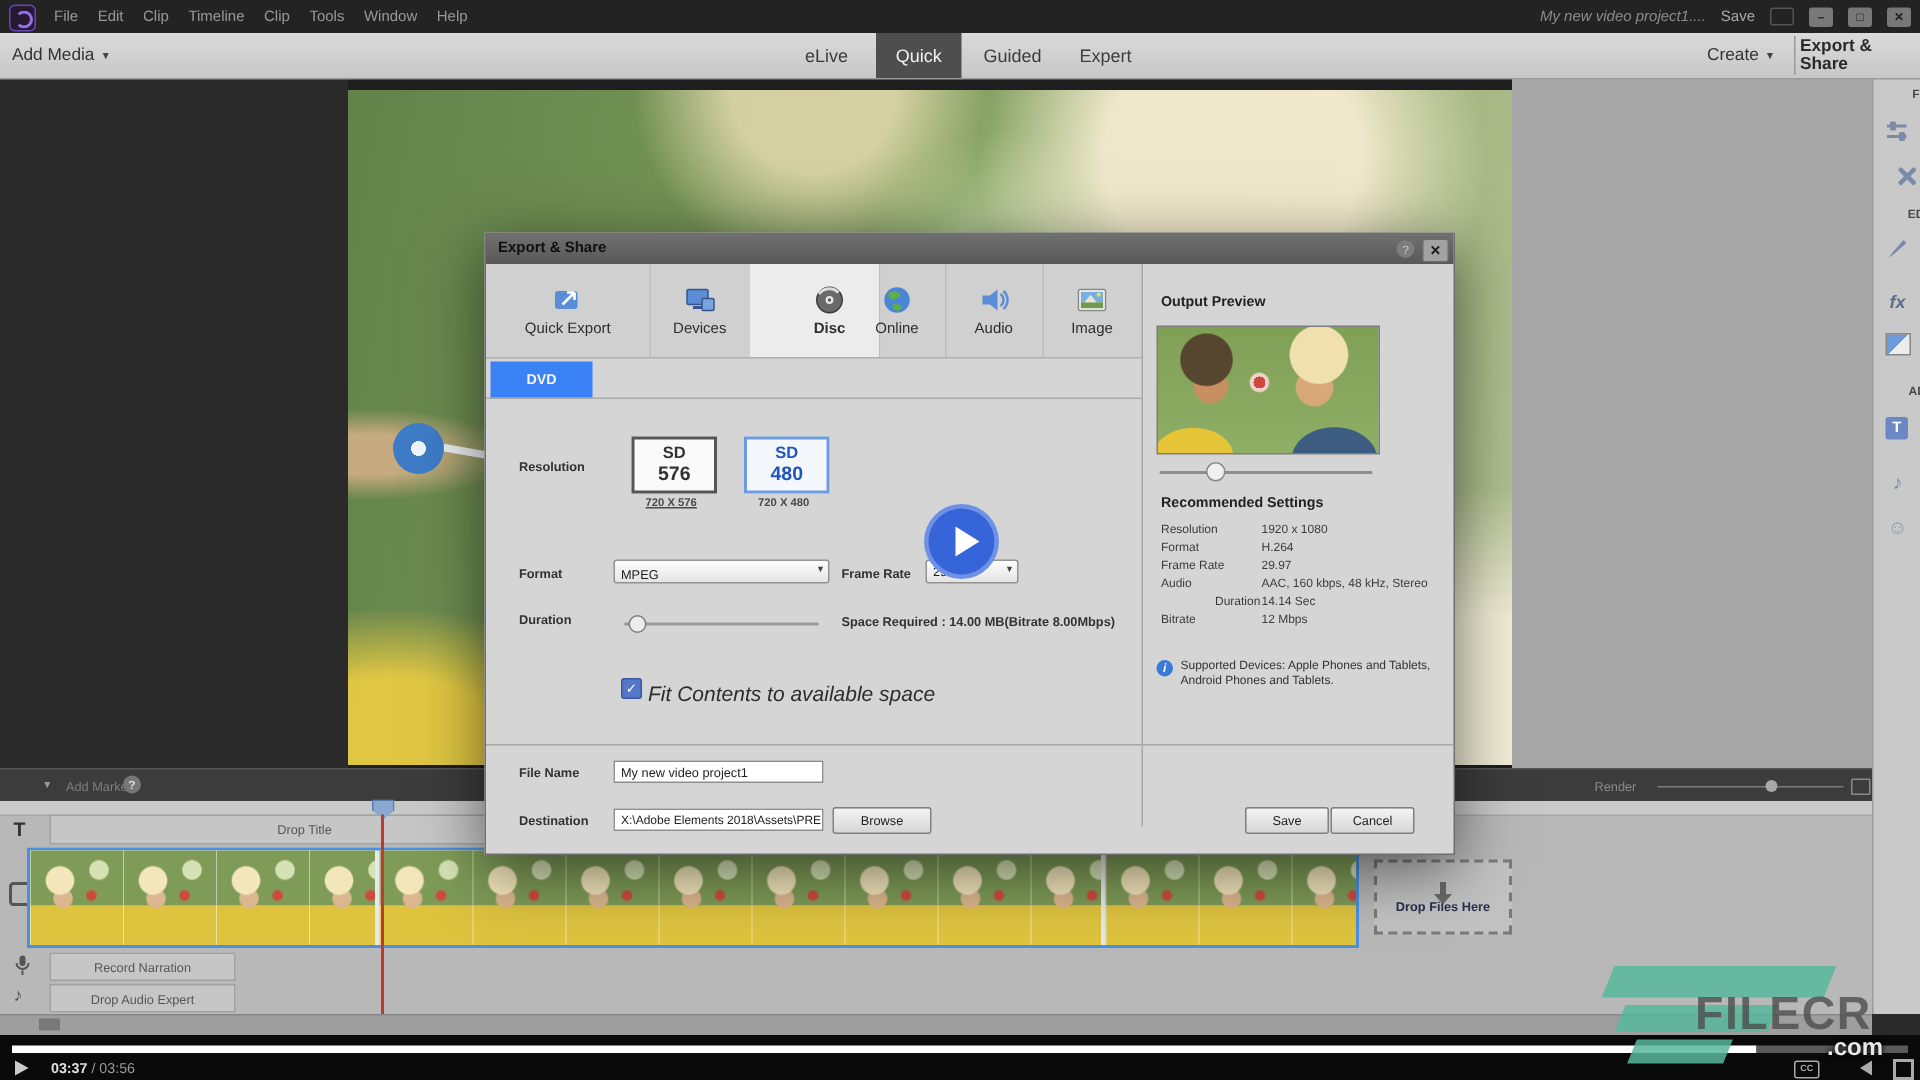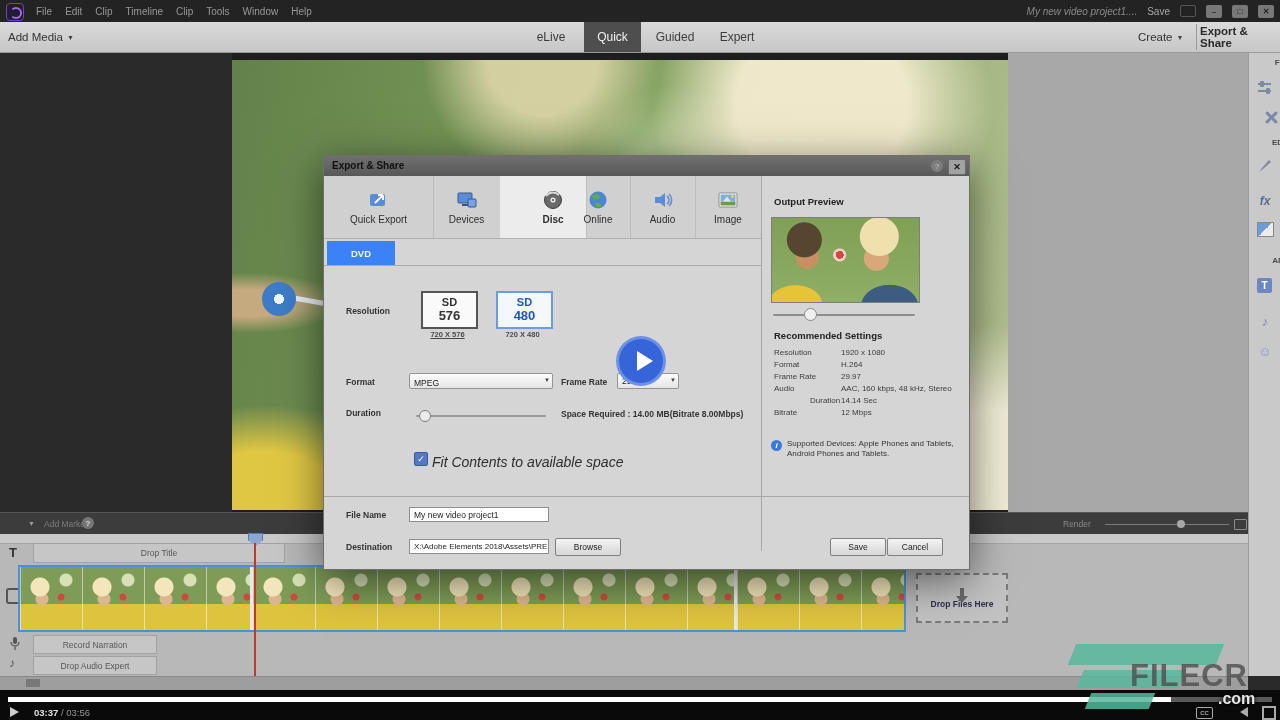--- a/index.html
+++ b/index.html
@@ -65,21 +65,21 @@
            font-weight:bold;display:flex;align-items:center;justify-content:center;}
   .tl-render{left:1063px;top:6px;font-size:8.5px;color:#8a8a8a;}
   .tl-zoomline{left:1105px;top:11px;width:124px;height:1px;background:#7a7a7a;}
   .tl-zoomknob{left:1177px;top:7px;width:8px;height:8px;border-radius:50%;background:#a8a8a8;}
   .tl-zoomic{left:1234px;top:6px;width:11px;height:9px;border:1px solid #8a8a8a;border-radius:1px;}
   .tl-bg{left:0;top:533px;width:1248px;height:143px;background:#b8b8b8;z-index:1;}
   .tl-ruler{left:0;top:533px;width:1248px;height:10px;background:#c9c9c9;border-bottom:1px solid #a6a6a6;z-index:1;}
   .trk-T{left:9px;top:545px;font-size:13px;font-weight:bold;color:#333;z-index:2;}
   .cell{background:#c6c6c6;border:1px solid #a2a2a2;display:flex;align-items:center;justify-content:center;
         font-size:8.5px;color:#565656;z-index:2;}
-  .droptitle{left:33px;top:543px;width:250px;height:18px;}
+  .droptitle{left:33px;top:543px;width:250px;height:18px;padding-left:44px;}
   .vtrk-ic{left:6px;top:588px;width:14px;height:12px;border:2px solid #555;border-radius:3px;z-index:2;}
   .clipwrap{left:18px;top:565px;width:884px;height:63px;border:2px solid #4a90e2;background:#e8e8e8;z-index:2;}
   .clipseg{position:absolute;top:0;height:63px;
     background-image:
       linear-gradient(90deg, rgba(255,255,255,.5) 0 1px, rgba(0,0,0,0) 1px),
       radial-gradient(circle at 20px 20px, #f3e6bb 0 9px, rgba(0,0,0,0) 10px),
       radial-gradient(circle at 22px 32px, #dcb68e 0 6px, rgba(0,0,0,0) 7px),
       radial-gradient(circle at 41px 30px, #cf4a3e 0 3px, rgba(0,0,0,0) 4px),
       radial-gradient(circle at 46px 13px, #d6e2b4 0 6px, rgba(0,0,0,0) 7px),
       linear-gradient(180deg, #7e9b57 0 58%, #dec33f 58% 100%);

